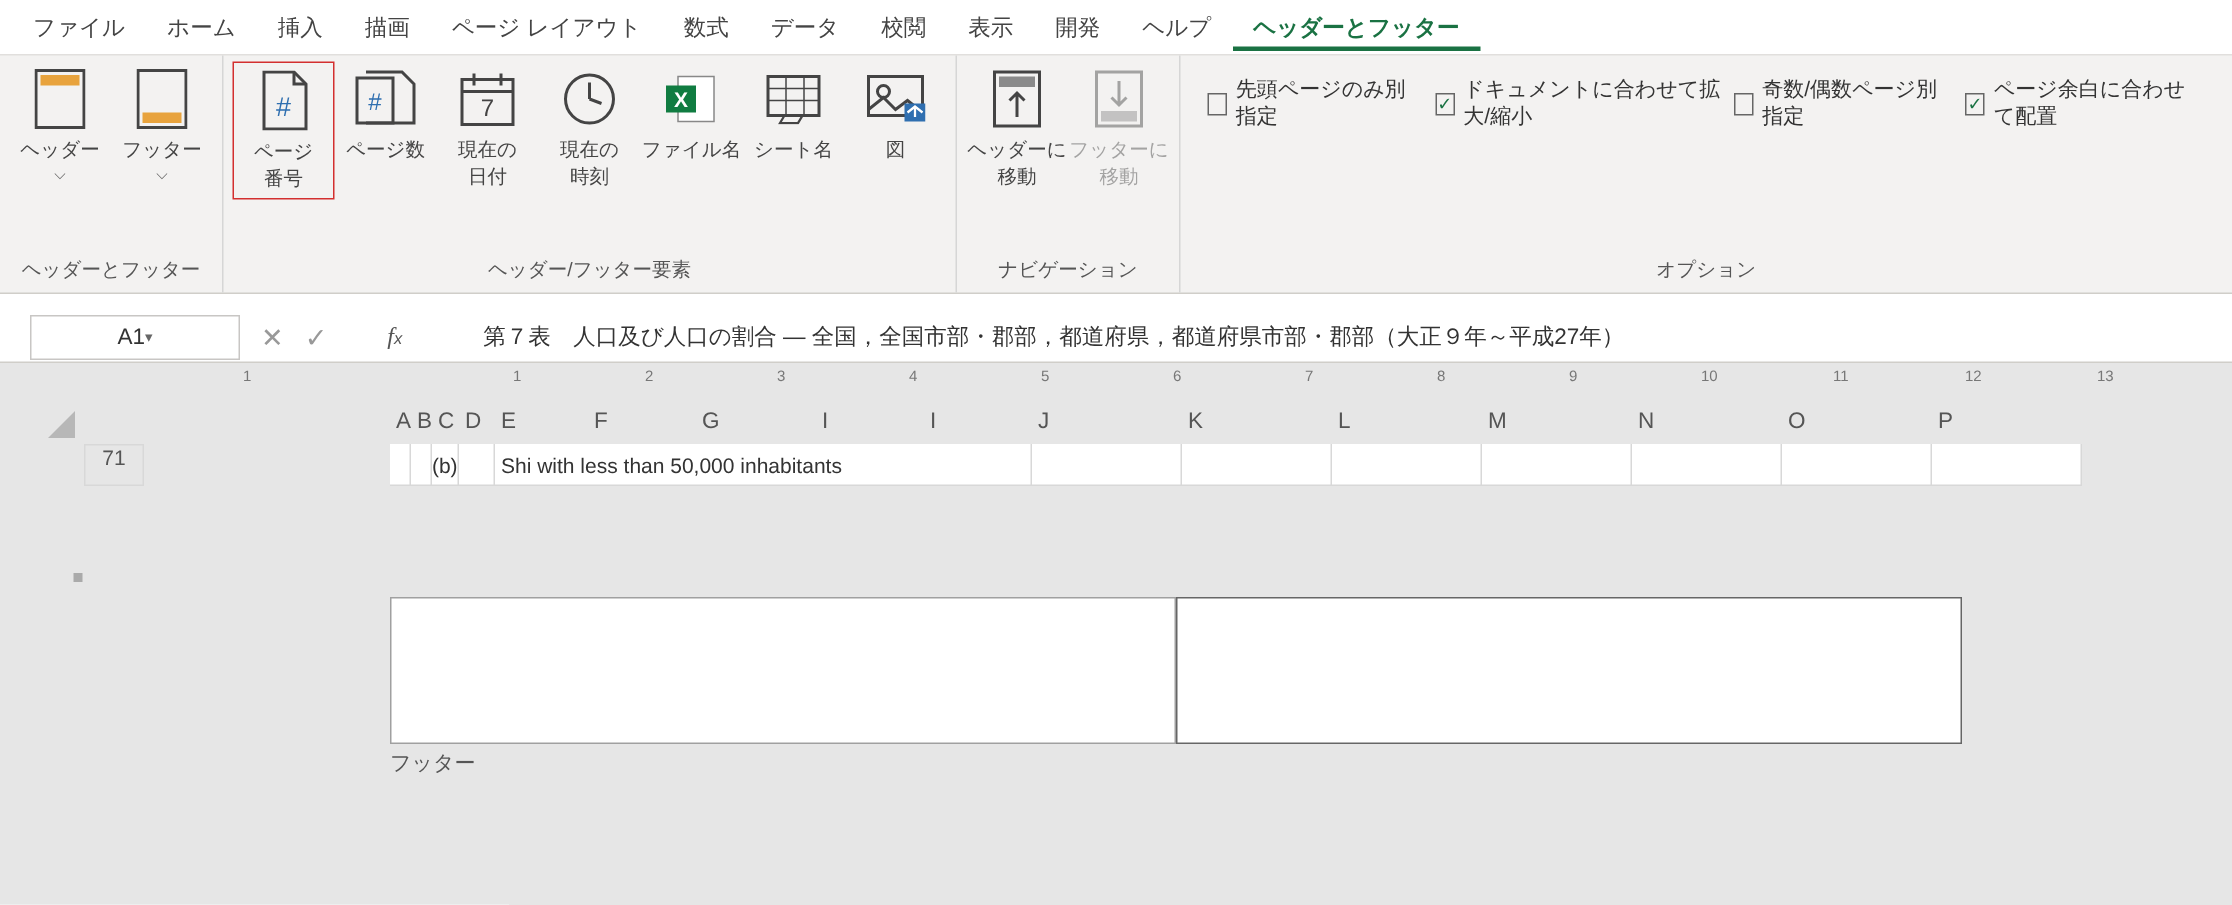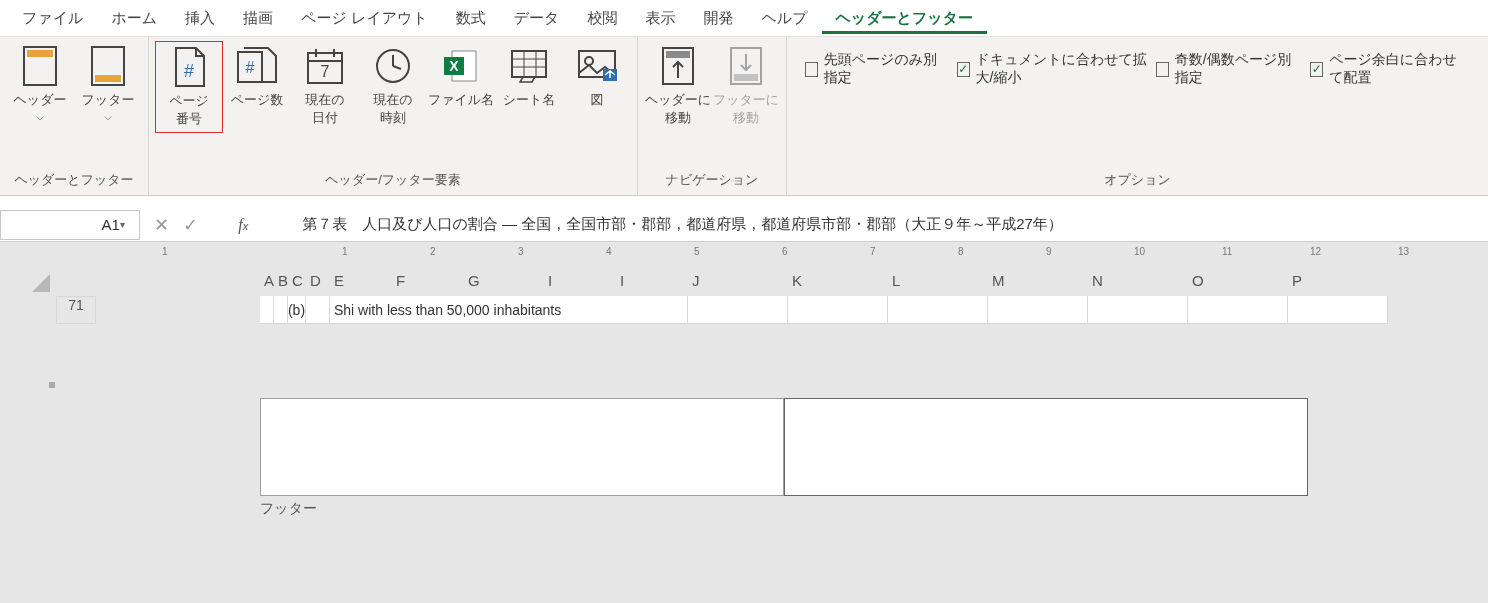--- a/index.html
+++ b/index.html
@@ -23,21 +23,21 @@
   .chev { font-size:10px; color:#666; margin-top:2px; }
   
   
   .opts { display:flex; padding:10px 12px 0; }
   .opt-row { display:flex; gap:16px; }
   .ck { display:flex; align-items:center; gap:6px; font-size:14px; color:#333; cursor:pointer;}
   .ck .box { width:15px; height:15px; border:1px solid #666; display:inline-flex; align-items:center; justify-content:center; font-size:12px; color:#1a7243;}
   
   
   .fbar { display:flex; align-items:center; height:34px; border-bottom:1px solid #d0cec9; background:#fff; margin-top:12px;}
-  .namebox { width:140px; height:30px; border:1px solid #c8c6c4; padding:2px 14px; font-size:15px; display:flex; align-items:center; justify-content:flex-end;}
+  .namebox { width:140px; height:30px; border:1px solid #c8c6c4; padding:2px 14px; font-size:15px; display:flex; align-items:center; justify-content:center;margin-left:20px;}
   .namebox .dd{font-size:10px;color:#666;}
   .fx-area{display:flex;align-items:center;gap:14px;padding:0 14px;color:#999;}
   .fx-area .sym{font-size:18px;}
   .fx { font-style:italic; font-family:"Cambria Math",serif; font-size:16px; color:#555;margin-left:26px;}
   .fbar .content{font-size:15px;color:#333;padding-left:40px;}
   
   
   .sheet { display:flex; height:calc(603px - 36px - 160px - 46px); background:#e6e6e6; }
   .vruler{width:56px;background:#e6e6e6;position:relative;font-size:10px;color:#777;}
   .vruler .rn{position:absolute;left:12px;margin-left:44px;}

